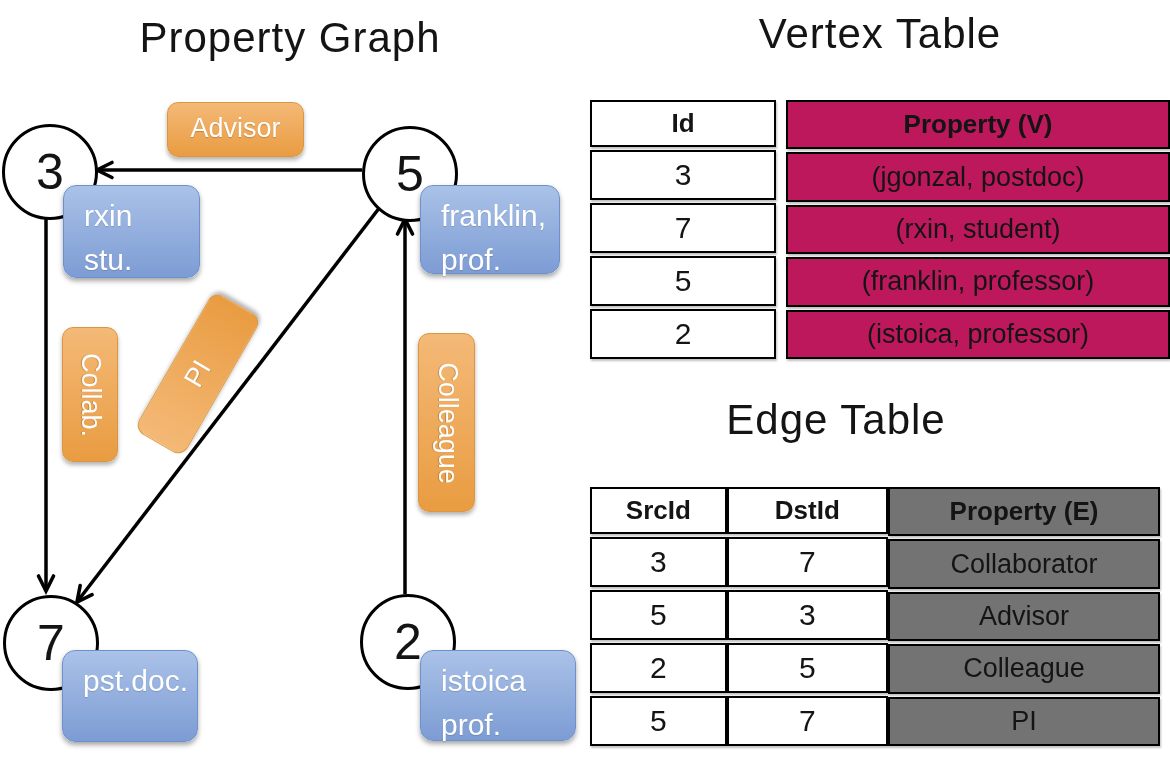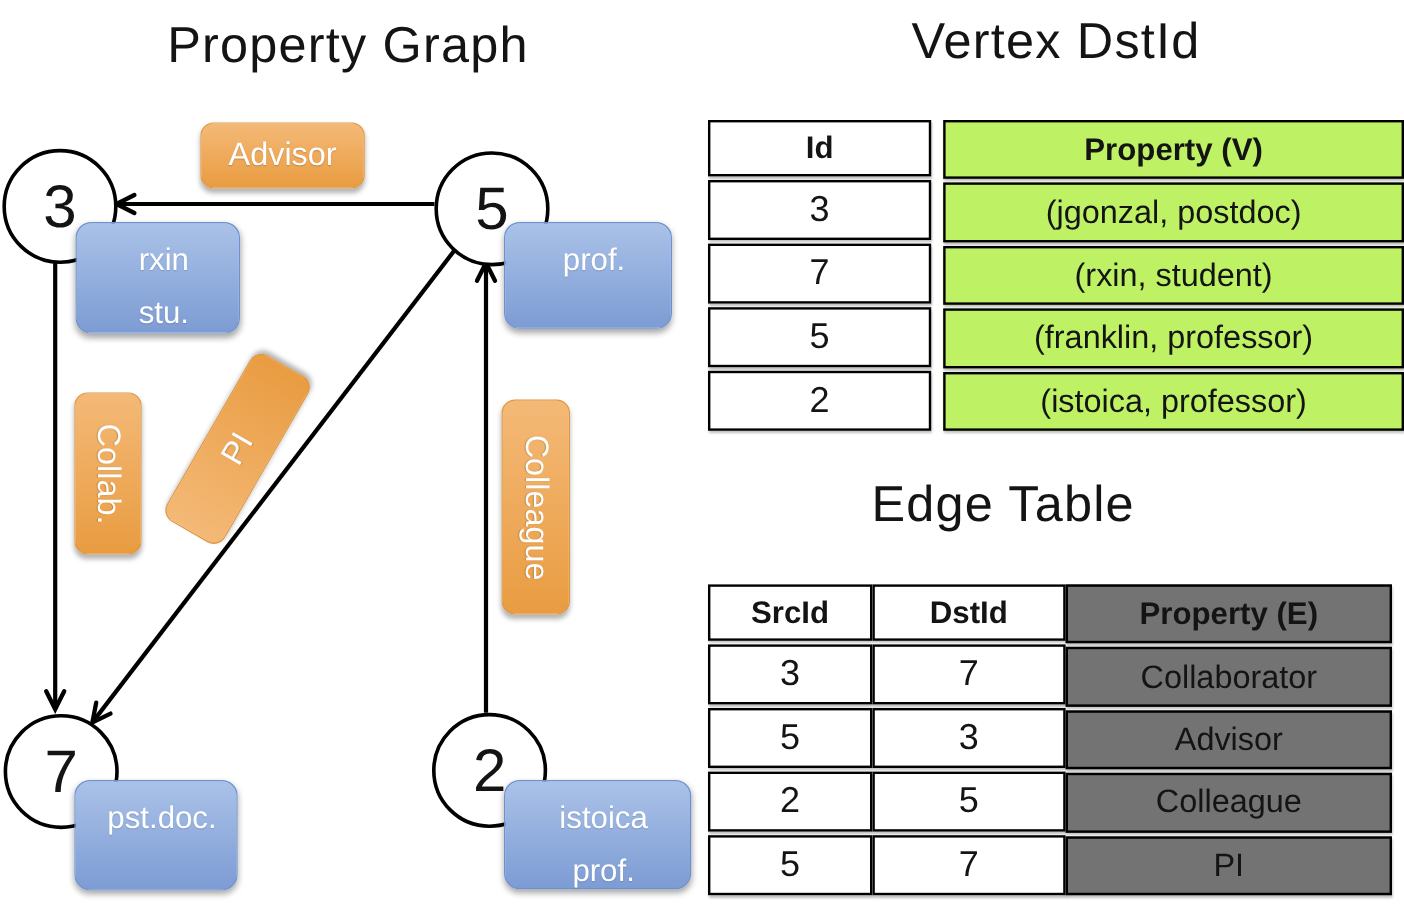--- a/index.html
+++ b/index.html
@@ -22,23 +22,22 @@
   .gnode{
     position:absolute;width:90px;height:90px;border:3.5px solid #000;border-radius:50%;
     background:#fff;display:flex;align-items:center;justify-content:center;
     font-size:50px;font-weight:300;color:#141414;
   }
   .vprop{
     position:absolute;border-radius:13px;color:#fff;
     background:linear-gradient(#aac2e8,#7d9cd4);
     border:1px solid #6d91cc;
     box-shadow:0 3px 5px rgba(0,0,0,0.35);
-    font-size:26px;line-height:44px;padding:8px 0 0 10px;box-sizing:border-box;
+    font-size:30px;line-height:44px;padding:8px 0 0 20px;box-sizing:border-box;
     text-shadow:0 1px 1px rgba(0,0,0,0.15);
-    text-align:center;
   }
   .elabel{
     position:absolute;border-radius:11px;color:#fff;
     background:linear-gradient(#f4b977,#e99c41);
     border:1px solid #dd9640;
     box-shadow:0 3px 4px rgba(0,0,0,0.3);
     font-size:27px;box-sizing:border-box;
     text-shadow:0 1px 1px rgba(0,0,0,0.2);
   }
   .elabel .h-center{
@@ -52,21 +51,21 @@
   
   .tbl-wrap{position:absolute;display:flex;}
   table{border-collapse:separate;border-spacing:0 3px;}
   td{
     border:2px solid #000;height:47px;text-align:center;vertical-align:middle;
     background:#fff;box-shadow:1px 2px 2px rgba(0,0,0,0.25);
     font-size:30px;color:#141414;padding:6px 4px;box-sizing:border-box;
   }
   td.hdr{font-weight:bold;font-size:26px;}
   td.prop{font-size:27px;}
-  .vcell{background:#bef264;}
+  .vcell{background:#be185d;}
   .ecell{background:#737373;}
   #vertex-table{left:590px;top:97px;}
   #vertex-table .col-id{width:186px;margin-right:10px;}
   #vertex-table .col-id td{width:182px;}
   #vertex-table .col-prop{width:384px;}
   #vertex-table .col-prop td{width:380px;}
   #edge-table{left:590px;top:484px;}
   #edge-table .col-ids{width:298px;}
   #edge-table .col-ids td.src{width:133px;}
   #edge-table .col-ids td.dst{width:157px;}
@@ -103,20 +102,21 @@
   </div>
   <div class="gnode" style="left:360px;top:594px;">
     <span>2</span>
   </div>
 
   <div class="vprop" style="left:63px;top:185px;width:137px;height:93px;">
     <div>rxin</div>
     <div>stu.</div>
   </div>
   <div class="vprop" style="left:420px;top:185px;width:140px;height:89px;">
+    <div>franklin,</div>
     <div>prof.</div>
   </div>
   <div class="vprop" style="left:62px;top:650px;width:136px;height:92px;">
     <div>pst.doc.</div>
   </div>
   <div class="vprop" style="left:420px;top:650px;width:156px;height:91px;">
     <div>istoica</div>
     <div>prof.</div>
   </div>
 
@@ -127,21 +127,21 @@
     <span class="v-center">Collab.</span>
   </div>
   <div class="elabel" style="left:170px;top:294px;width:56px;height:160px;transform:rotate(210deg);">
     <span class="v-center">PI</span>
   </div>
   <div class="elabel" style="left:418px;top:333px;width:57px;height:179px;">
     <span class="v-center">Colleague</span>
   </div>
 </div>
 
-<div id="vt-title" class="big-title">Vertex DstId</div>
+<div id="vt-title" class="big-title">Vertex Table</div>
 
 <div id="vertex-table" class="tbl-wrap">
   <table class="col-id">
     <tbody>
         <tr>
       <td class="hdr">Id</td>
         </tr>
     <tr>
       <td>3</td>
         </tr>

